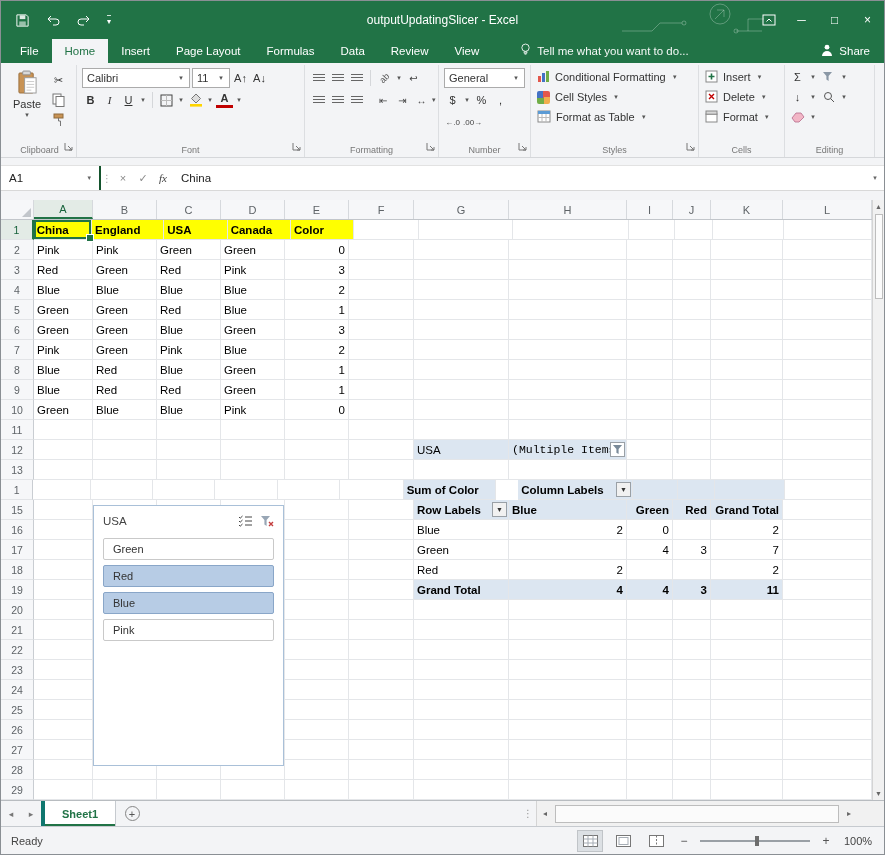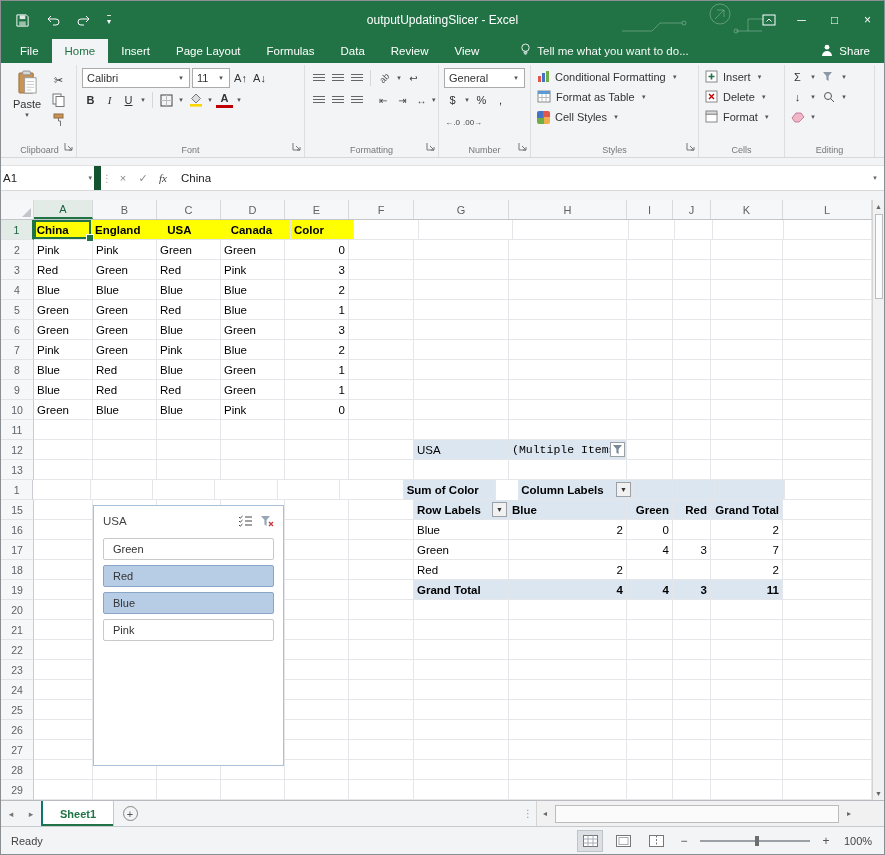--- a/index.html
+++ b/index.html
@@ -47,21 +47,21 @@
   .rot{transform:rotate(-45deg);font-size:9px;color:#555}
   .small-ic{font-size:10px;color:#444}
   .dec{font-size:8px;color:#444;letter-spacing:0}
   .stybtn,.cellbtn{display:flex;align-items:center;gap:5px;height:20px;font-size:11px;color:#333;padding:0 2px}
   .edrow{height:20px;display:flex;align-items:center;gap:3px}
   .cstyles-ic{width:13px;height:13px;border-radius:2px;background:conic-gradient(#E2574C 0 25%,#F0AD4E 0 50%,#70AD47 0 75%,#4472C4 0)}
 
   
   .fwrap{height:42px;background:#F3F4F6;padding:7px 0 9px 0}
   .fbar{height:26px;background:#fff;border-top:1px solid #E2E2E2;border-bottom:1px solid #D8D8D8;display:flex;align-items:center;font-size:11.5px;color:#222}
-  .namebox{width:100px;height:100%;border-right:7px solid #14532d;display:flex;align-items:center;padding:0 2px}
+  .namebox{width:100px;height:100%;border-right:2px solid #14532d;display:flex;align-items:center;padding:0 8px}
   .nb-dd{margin-left:auto;font-size:7px;color:#666}
   .fsplit{width:12px;text-align:center;color:#AAA;font-size:10px}
   .fbtn{width:20px;display:flex;justify-content:center;color:#8a8a8a;font-size:11px}
   .fx{font-style:italic;font-family:"Liberation Serif",serif;color:#444}
   .fvalue{flex:1;padding-left:8px}
   .f-dd{width:18px;text-align:center;font-size:7px;color:#666}
 
   
   .gridwrap{height:600px;display:flex;background:#fff;position:relative}
   .sheetarea{width:871px;position:relative;overflow:hidden}
@@ -96,21 +96,21 @@
   .vscroll{width:12px;background:#F1F1F1;border-left:1px solid #D4D4D4;display:flex;flex-direction:column;align-items:center;font-size:7px;color:#666}
   .sarr-v{height:13px;display:flex;align-items:center}
   .vthumb{width:8px;height:85px;background:#FBFBFB;border:1px solid #BDBDBD;margin-top:1px}
   .sarr-v.bottom{margin-top:auto}
 
   
   .sheetbar{height:26px;display:flex;align-items:stretch;background:#F3F4F6;border-top:1px solid #B8BCC0;font-size:11px;color:#444}
   .snav{width:20px;display:flex;align-items:center;justify-content:center;color:#777;font-size:9px}
   .sheettabs{display:flex}
   .sheettab{padding:0 17px;display:flex;align-items:center}
-  .sheettab.active{background:#fff;color:#217346;font-weight:700;border-left:2px solid #0f766e;border-right:1px solid #C6CACF;box-shadow:inset 0 -2px 0 #217346}
+  .sheettab.active{background:#fff;color:#217346;font-weight:700;border-left:4px solid #0f766e;border-right:1px solid #C6CACF;box-shadow:inset 0 -2px 0 #217346}
   .newsheet{width:32px;display:flex;align-items:center;justify-content:center}
   .circle{width:15px;height:15px;border:1px solid #868686;border-radius:50%;display:flex;align-items:center;justify-content:center;font-size:11px;color:#555}
   .hsplit{margin-left:auto;display:flex;align-items:center;color:#999;font-size:10px;padding:0 3px}
   .hscroll{width:348px;display:flex;align-items:center;background:#F1F1F1;border-left:1px solid #D4D4D4}
   .hscroll .sarr-h{width:16px;text-align:center;font-size:8px;color:#666}
   .hthumb{width:284px;height:18px;background:#FBFBFB;border:1px solid #BDBDBD;margin:auto 2px}
 
   
   .statusbar{height:28px;background:#F3F4F6;border-top:1px solid #C6CACF;display:flex;align-items:center;padding:0 10px;font-size:11px;color:#444}
   .sb-right{margin-left:auto;display:flex;align-items:center;gap:9px}
@@ -359,33 +359,33 @@
           <svg width="13" height="13" viewBox="0 0 13 13">
               <rect x="1" y="6" width="3" height="6" fill="#E2574C"></rect>
               <rect x="5" y="3" width="3" height="9" fill="#4472C4"></rect>
               <rect x="9" y="1" width="3" height="11" fill="#70AD47"></rect>
             </svg>
         </span>
         <span>Conditional Formatting</span>
         <span class="dd">▾</span>
       </div>
       <div class="stybtn">
+        <span class="cstyles-ic"></span>
+        <span>Cell Styles</span>
+        <span class="dd">▾</span>
+      </div>
+      <div class="stybtn">
         <span>
           <svg width="14" height="13" viewBox="0 0 14 13">
               <rect x="1" y="1" width="12" height="11" fill="#fff" stroke="#888"></rect>
               <rect x="1" y="1" width="12" height="3" fill="#5B9BD5"></rect>
               <path d="M1 7.5h12M5 4v8M9 4v8" stroke="#BBB"></path>
             </svg>
         </span>
         <span>Format as Table</span>
-        <span class="dd">▾</span>
-      </div>
-      <div class="stybtn">
-        <span class="cstyles-ic"></span>
-        <span>Cell Styles</span>
         <span class="dd">▾</span>
       </div>
       <span class="glabel">Styles</span>
       <span class="launcher">
         <svg width="9" height="9" viewBox="0 0 9 9">
             <path d="M1 1v7h7" fill="none" stroke="#777"></path>
             <path d="M4 4l4 4M8 5v3H5" fill="none" stroke="#777"></path>
           </svg>
       </span>
     </div>

